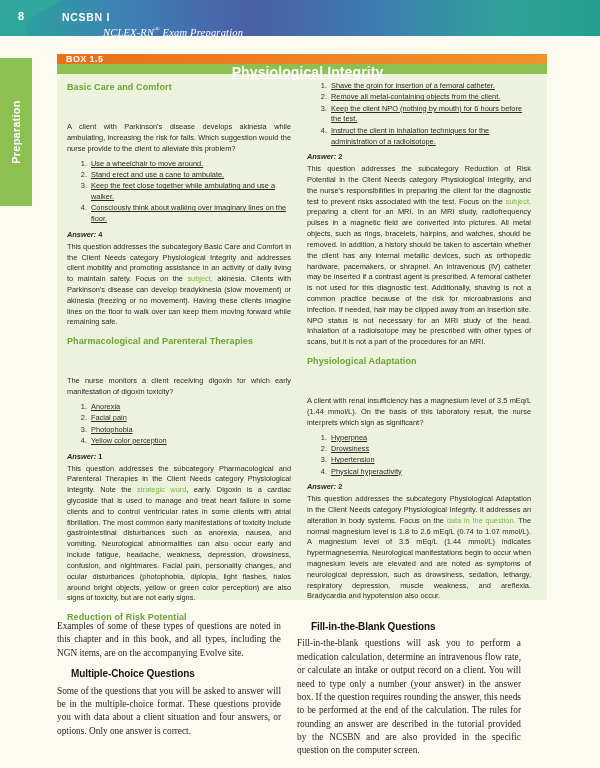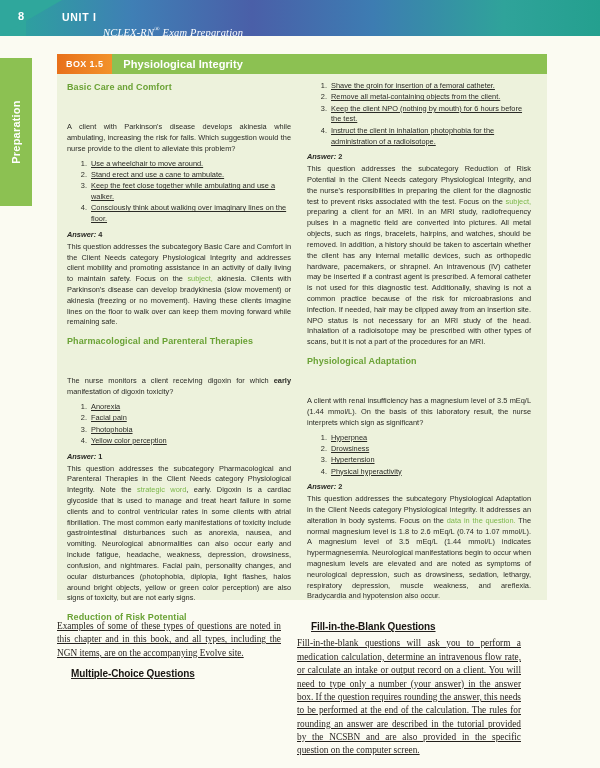--- a/index.html
+++ b/index.html
@@ -111,38 +111,40 @@
   .box {
     position: absolute;
     top: 54px; left: 57px;
     width: 490px;
   }
   .box-header {
     height: 20px;
     background: linear-gradient(to right, #8cc152 0%, #8cc152 100%);
     display: flex;
     align-items: center;
+    flex-direction: column;
   }
   .box-tag {
     align-self: stretch;
     background: linear-gradient(to right, #e8701a 0%, #f2922b 100%);
     color: #ffffff;
     font-size: 9px;
     font-weight: bold;
     letter-spacing: .4px;
     display: flex;
     align-items: center;
     padding: 0 9px;
   }
   .box-header-title {
     color: #ffffff;
-    font-size: 11px;
+    font-size: 14px;
     font-weight: bold;
     padding-left: 11px;
     letter-spacing: .1px;
+    text-decoration: underline;
   }
   .box-body {
     background: #edf2dc;
     padding: 7px 10px 10px 10px;
     display: flex;
     gap: 16px;
     height: 526px;
   }
   .box-col {
     width: 224px;
@@ -155,21 +157,21 @@
   .sub-head {
     color: #6aa235;
     font-weight: bold;
     font-size: 9px;
     margin: 7px 0 3px 0;
     letter-spacing: .1px;
     text-align: left;
   }
   .sub-head.first { margin-top: 0; }
   .stem { margin-bottom: 4px; margin-top: 28px; }
-  .stem b { font-weight: bold; }
+  .stem b { font-weight: normal; }
   ol.options {
     margin: 0 0 5px 0;
     padding-left: 22px;
     list-style-type: decimal;
     text-align: left;
     text-decoration: underline;
   }
   ol.options li {
     margin-bottom: 0.5px;
     padding-left: 2px;
@@ -193,42 +195,41 @@
     display: flex;
     gap: 16px;
   }
   .lower-col {
     width: 224px;
     font-family: "Liberation Serif", serif;
     font-size: 9.3px;
     line-height: 1.44;
     color: #231f1c;
     text-align: justify;
-    text-decoration: underline;
   }
   .lower-col p { margin-bottom: 7px; }
   .lower-head {
     font-family: "Liberation Sans", sans-serif;
     font-weight: bold;
     font-size: 10px;
     color: #181512;
     margin-bottom: 3px;
     text-align: left;
     letter-spacing: -.1px;
     padding-left: 14px;
   }
 </style>
 </head>
 <body>
 
 <div class="page-header">
   <div class="header-triangle-fill"></div>
   <div class="header-triangle"></div>
   <div class="page-number">8</div>
-  <div class="header-unit">UNIT I</div>
+  <div class="header-unit">NCSBN I</div>
   <div class="header-title"><span>NCLEX-RN</span><span class="reg">®</span><span> Exam Preparation</span></div>
 </div>
 
 <div class="thumb-tab">
   <div class="thumb-tab-label">Preparation</div>
 </div>
 
 <div class="watermark">PH</div>
 
 <div class="box">
@@ -265,21 +266,21 @@
 
       <div class="sub-head">Reduction of Risk Potential</div>
     </div>
 
     <div class="box-col">
 
       <ol class="options">
         <li>Shave the groin for insertion of a femoral catheter.</li>
         <li>Remove all metal-containing objects from the client.</li>
         <li>Keep the client NPO (nothing by mouth) for 6 hours before the test.</li>
-        <li>Instruct the client in inhalation photophobia for the administration of a radioisotope.</li>
+        <li>Instruct the client in inhalation techniques for the administration of a radioisotope.</li>
       </ol>
       <div class="answer-label"><span>Answer:</span> <span class="num">2</span></div>
       <div class="rationale"><span>This question addresses the subcategory Reduction of Risk Potential in the Client Needs category Physiological Integrity, and the nurse's responsibilities in preparing the client for the diagnostic test to prevent risks associated with the test. Focus on the </span><span class="hl">subject,</span><span> preparing a client for an MRI. In an MRI study, radiofrequency pulses in a magnetic field are converted into pictures. All metal objects, such as rings, bracelets, hairpins, and watches, should be removed. In addition, a history should be taken to ascertain whether the client has any internal metallic devices, such as orthopedic hardware, pacemakers, or shrapnel. An intravenous (IV) catheter may be inserted if a contrast agent is prescribed. A femoral catheter is not used for this diagnostic test. Additionally, shaving is not a common practice because of the risk for microabrasions and infection. If needed, hair may be clipped away from an insertion site. NPO status is not necessary for an MRI study of the head. Inhalation of a radioisotope may be prescribed with other types of scans, but it is not a part of the procedures for an MRI.</span></div>
 
       <div class="sub-head">Physiological Adaptation</div>
       <div class="stem">A client with renal insufficiency has a magnesium level of 3.5 mEq/L (1.44 mmol/L). On the basis of this laboratory result, the nurse interprets which sign as significant?</div>
       <ol class="options">
         <li>Hyperpnea</li>
         <li>Drowsiness</li>
         <li>Hypertension</li>
@@ -289,18 +290,19 @@
       <div class="rationale"><span>This question addresses the subcategory Physiological Adaptation in the Client Needs category Physiological Integrity. It addresses an alteration in body systems. Focus on the </span><span class="hl">data in the question.</span><span> The normal magnesium level is 1.8 to 2.6 mEq/L (0.74 to 1.07 mmol/L). A magnesium level of 3.5 mEq/L (1.44 mmol/L) indicates hypermagnesemia. Neurological manifestations begin to occur when magnesium levels are elevated and are noted as symptoms of neurological depression, such as drowsiness, sedation, lethargy, respiratory depression, muscle weakness, and areflexia. Bradycardia and hypotension also occur.</span></div>
     </div>
 
   </div>
 </div>
 
 <div class="lower">
   <div class="lower-col">
     <p>Examples of some of these types of questions are noted in this chapter and in this book, and all types, including the NGN items, are on the accompanying Evolve site.</p>
     <div class="lower-head">Multiple-Choice Questions</div>
+    <p>Some of the questions that you will be asked to answer will be in the multiple-choice format. These questions provide you with data about a client situation and four answers, or options. Only one answer is correct.</p>
   </div>
   <div class="lower-col">
     <div class="lower-head">Fill-in-the-Blank Questions</div>
     <p>Fill-in-the-blank questions will ask you to perform a medication calculation, determine an intravenous flow rate, or calculate an intake or output record on a client. You will need to type only a number (your answer) in the answer box. If the question requires rounding the answer, this needs to be performed at the end of the calculation. The rules for rounding an answer are described in the tutorial provided by the NCSBN and are also provided in the specific question on the computer screen.</p>
   </div>
 </div>
 
 </body></html>

